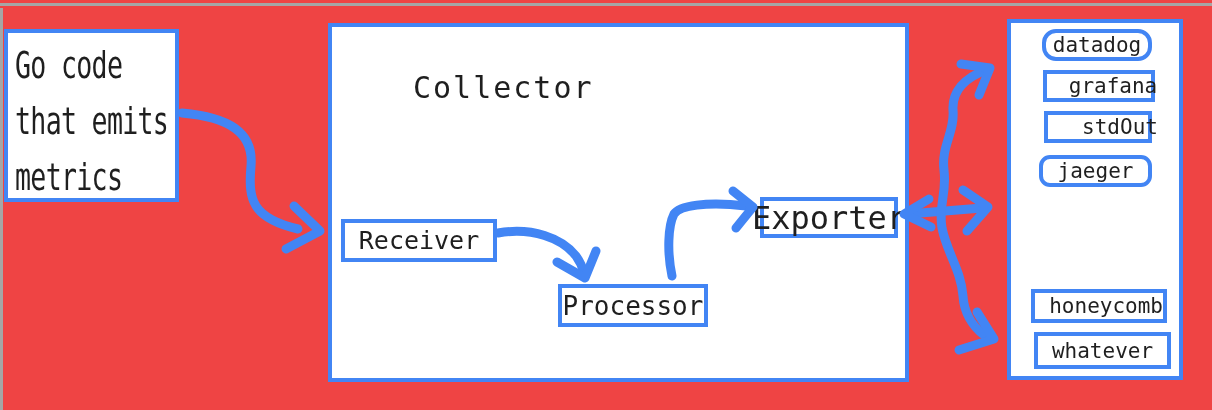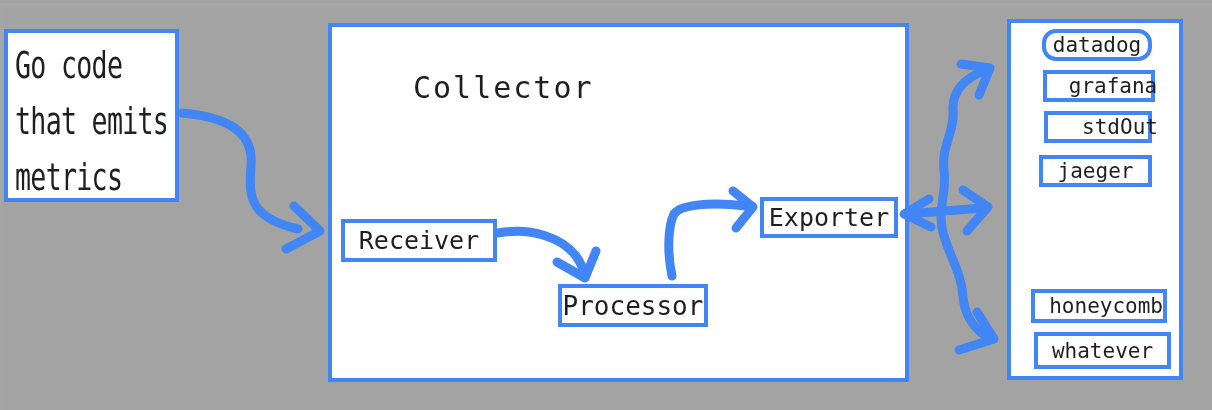--- a/index.html
+++ b/index.html
@@ -1,18 +1,18 @@
 <!DOCTYPE html>
 <html><head>
 <meta charset="utf-8">
 <style>
   html,body{margin:0;padding:0;background:#ffffff;}
   #canvas{
     position:relative;width:1212px;height:410px;overflow:hidden;
-    background:#a3a3a3;font-family:"DejaVu Sans Mono",monospace;color:#1f1f1f;
+    background:#ef4444;font-family:"DejaVu Sans Mono",monospace;color:#1f1f1f;
   }
   .frame-line{position:absolute;background:#a6a6a6;}
   #frame-top{left:0;top:3px;width:1212px;height:3px;}
   #frame-left{left:0;top:8px;width:3px;height:402px;}
 
   .shape{position:absolute;border:4px solid #4285F4;background:#ffffff;box-sizing:border-box;}
 
   #go-box{left:4px;top:29px;width:175px;height:173px;}
   #go-text{
     padding:4px 0 0 10px;font-size:38px;line-height:56px;white-space:nowrap;
@@ -23,28 +23,28 @@
   #collector-title{
     position:absolute;left:81px;top:43px;font-size:30px;letter-spacing:2px;
   }
 
   .node{
     position:absolute;border:4px solid #4285F4;background:#ffffff;box-sizing:border-box;
     display:flex;align-items:center;justify-content:center;white-space:nowrap;
   }
   #receiver-box {left:341px;top:219px;width:156px;height:43px;font-size:25px;}
   #processor-box{left:558px;top:284px;width:150px;height:43px;font-size:26px;}
-  #exporter-box {left:760px;top:197px;width:138px;height:41px;font-size:25px;}
+  #exporter-box {left:760px;top:197px;width:138px;height:41px;font-size:32px;}
 
   #dest-panel{left:1007px;top:19px;width:176px;height:361px;}
   .dest{font-size:21px;}
   #dest-0{left:1042px;top:29px; width:110px;height:32px;border-radius:14px;}
   #dest-1{left:1043px;top:70px; width:112px;height:32px;padding-left:28px;}
   #dest-2{left:1044px;top:111px;width:108px;height:32px;padding-left:44px;}
-  #dest-3{left:1039px;top:155px;width:113px;height:32px;}
+  #dest-3{left:1039px;top:155px;width:113px;height:32px;border-radius:11px;}
   #dest-4{left:1035px;top:204px;width:138px;height:34px;}
   #dest-5{left:1033px;top:247px;width:138px;height:32px;}
   #dest-6{left:1031px;top:289px;width:136px;height:34px;justify-content:flex-end;}
   #dest-7{left:1034px;top:332px;width:137px;height:37px;}
 
   #arrow-layer{position:absolute;left:0;top:0;pointer-events:none;}
   .stroke{fill:none;stroke:#4285F4;stroke-width:9;stroke-linecap:round;stroke-linejoin:round;}
 </style>
 </head>
 <body>

